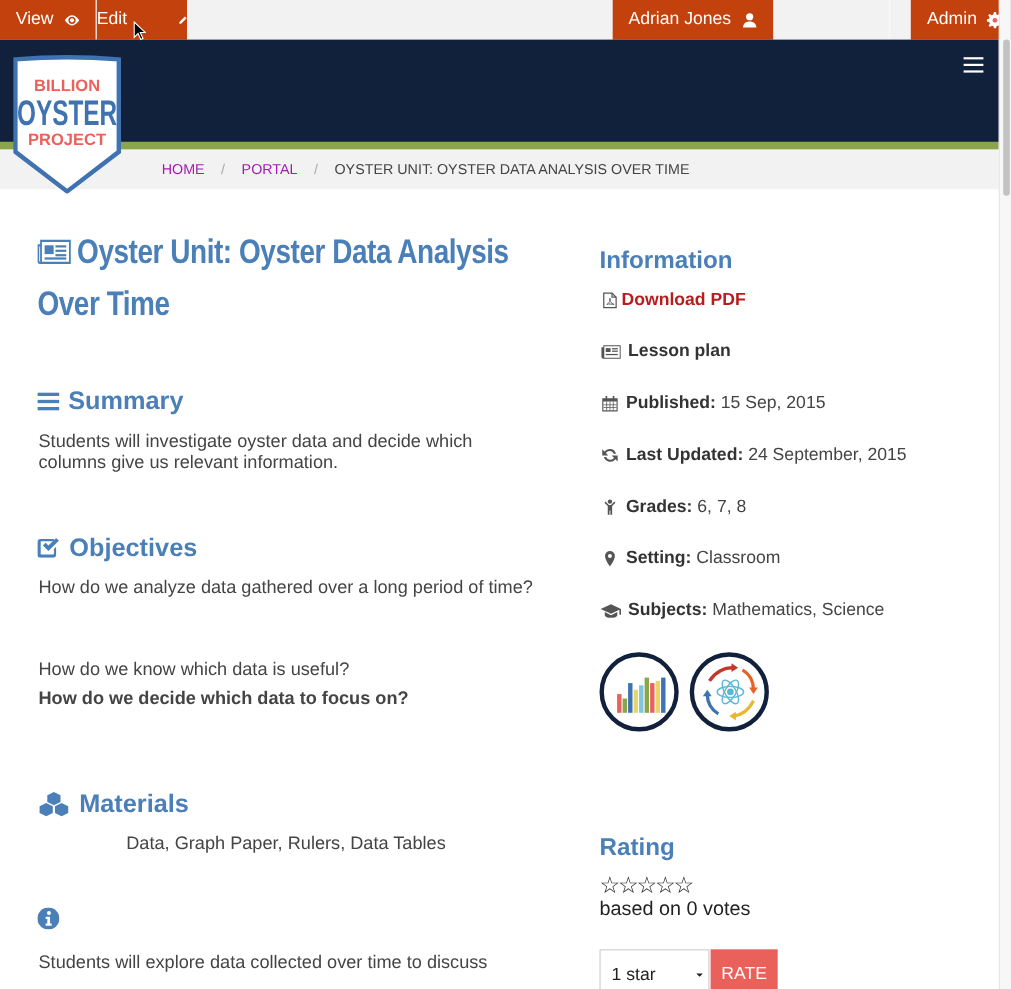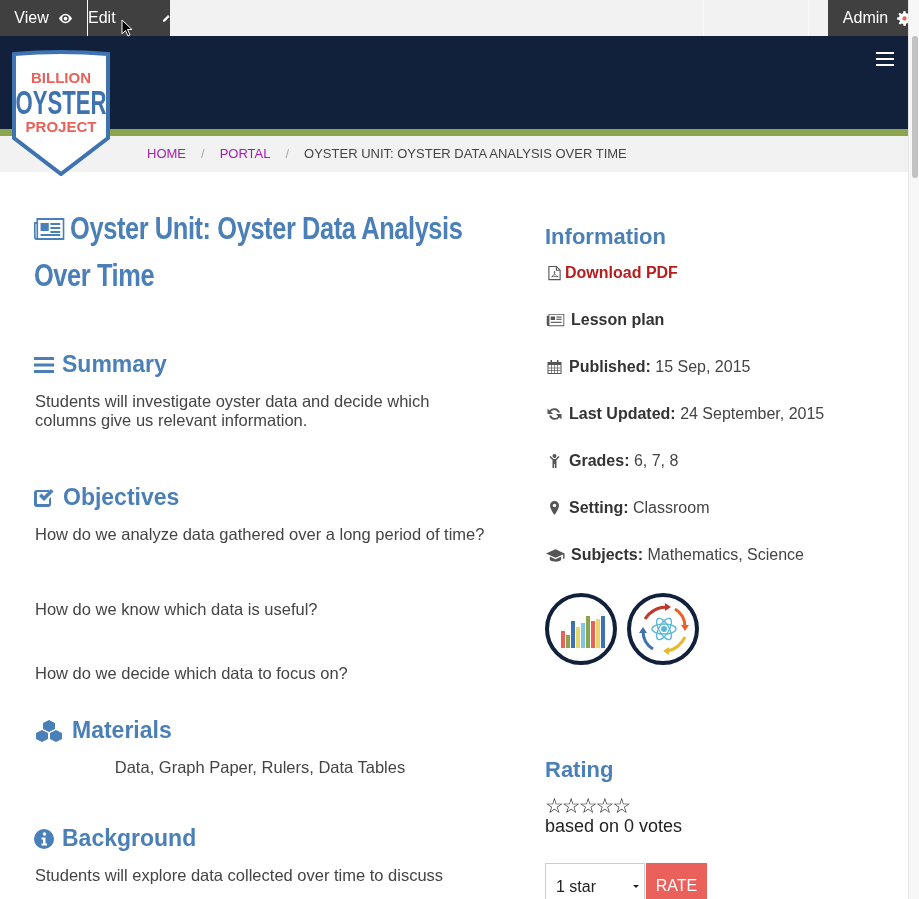--- a/index.html
+++ b/index.html
@@ -1,21 +1,21 @@
 <!DOCTYPE html>
 <html><head>
 <meta charset="utf-8">
 <style>
   * { box-sizing: border-box; margin: 0; padding: 0; }
   html, body { width: 919px; height: 899px; overflow: hidden; background: #fff; }
   body { font-family: "Liberation Sans", sans-serif; color: #444; position: relative; }
 
   
   .topbar { position: absolute; left: 0; top: 0; width: 908px; height: 36px; background: #f2f2f2; }
-  .tb-btn { position: absolute; top: 0; height: 36px; background: #404040; color: #fff; font-size: 16px;
+  .tb-btn { position: absolute; top: 0; height: 36px; background: #c2410c; color: #fff; font-size: 16px;
             display: flex; align-items: center; justify-content: center; gap: 9px; cursor: pointer; }
   .tb-btn + .tb-btn { }
   .tb-sep { position: absolute; top: 0; width: 1px; height: 36px; background: rgba(255,255,255,0.55); }
   .tb-btn svg { width: 15px; height: 15px; fill: #fff; }
 
   
   .header { position: absolute; left: 0; top: 36px; width: 908px; height: 93px; background: #12213b; }
   .greenbar { position: absolute; left: 0; top: 129px; width: 908px; height: 7px; background: #8aa54c; }
   .crumbbar { position: absolute; left: 0; top: 136px; width: 908px; height: 36px; background: #f2f2f2; }
   .hamburger { position: absolute; right: 14px; top: 16px; width: 18px; height: 14px; cursor: pointer; }
@@ -71,20 +71,27 @@
   </div>
   <div class="tb-sep" style="left:87px;"></div>
   <div class="tb-btn" style="left:88px;width:82px;gap:46px;">
     <span>Edit</span>
     <svg viewBox="0 0 16 16">
         <path d="M11.5 1.5l3 3L5 14H2v-3z"></path>
         <path d="M10 3l3 3" stroke="#e9615a" stroke-width="1"></path>
       </svg>
   </div>
 
+  <div class="tb-btn" style="left:557px;width:146px;">
+    <span>Adrian Jones</span>
+    <svg viewBox="0 0 16 16">
+        <circle cx="8" cy="4.5" r="3.5"></circle>
+        <path d="M1.5 15c0-4 3-6 6.5-6s6.5 2 6.5 6z"></path>
+      </svg>
+  </div>
   <div class="tb-sep" style="left:703px;"></div>
   <div class="tb-sep" style="left:808px;"></div>
   <div class="tb-btn" style="left:828px;width:99px;">
     <span>Admin</span>
     <svg viewBox="0 0 16 16">
         <path d="M7 0h2l.4 2.2 1.5.6L12.8 1.5l1.4 1.4-1.3 1.9.6 1.5L16 7v2l-2.2.4-.6 1.5 1.3 1.9-1.4 1.4-1.9-1.3-1.5.6L9 16H7l-.4-2.2-1.5-.6-1.9 1.3-1.4-1.4 1.3-1.9-.6-1.5L0 9V7l2.2-.4.6-1.5L1.5 3.2l1.4-1.4 1.9 1.3 1.5-.6z"></path>
         <circle cx="8" cy="8" r="2.3" fill="#e9615a"></circle>
       </svg>
   </div>
 </div>
@@ -144,39 +151,38 @@
 
 <h2 class="sec-h" style="top:484px;">
   <svg width="21" height="19" viewBox="0 0 21 19">
       <path d="M3 2h12v2H3.5a.5.5 0 0 0-.5.5v11a.5.5 0 0 0 .5.5h11a.5.5 0 0 0 .5-.5V11l2-2v7a3 3 0 0 1-3 3H3a3 3 0 0 1-3-3V5a3 3 0 0 1 3-3z"></path>
       <path d="M5 8l2.5-2.5L10 8l7-7 2.5 2.5L10 13z"></path>
     </svg>
   <span>Objectives</span>
 </h2>
 <p class="para" style="top:525px;">How do we analyze data gathered over a long period of time?</p>
 <p class="para" style="top:600px;">How do we know which data is useful?</p>
-<p class="para" style="top:664px;">How do we decide which data to focus on?</p>
+<p class="para" style="top:626px;font-weight:bold;">How do we decide which data to focus on?</p>
 
 <h2 class="sec-h" style="top:717px;justify-content:center;">
   <svg width="30" height="24" viewBox="0 0 30 24">
       <path d="M15 1l6 3v6l-6 3-6-3V4z"></path>
       <path d="M8 11l6 3v6l-6 3-6-3v-6z"></path>
       <path d="M22 11l6 3v6l-6 3-6-3v-6z"></path>
     </svg>
   <span>Materials</span>
 </h2>
 <p class="para" style="top:758px;text-align:center;">Data, Graph Paper, Rulers, Data Tables</p>
 
 <h2 class="sec-h" style="top:825px;">
   <svg width="20" height="20" viewBox="0 0 20 20">
       <circle cx="10" cy="10" r="10"></circle>
       <circle cx="10.5" cy="5" r="1.8" fill="#fff"></circle>
       <path d="M7.5 8.5h4v6h1.5v2h-5.5v-2h1.5v-4h-1.5z" fill="#fff"></path>
     </svg>
-  <span>Background</span>
 </h2>
 <p class="para" style="top:866px;">Students will explore data collected over time to discuss</p>
 
 <h3 class="side-h" style="top:224px;">Information</h3>
 
 <div class="info-row" style="top:264px;left:547px;gap:3px;">
   <svg viewBox="0 0 16 16" style="width:15px;height:16px;">
       <path d="M2 1h8l4 4v10H2z" fill="none" stroke="#555" stroke-width="1.2"></path>
       <path d="M10 1v4h4" fill="none" stroke="#555" stroke-width="1.2"></path>
       <path d="M5 12c2-1 4-4 3-6-1 2 1 5 4 6-2 0-5-1-7 0z" fill="none" stroke="#555" stroke-width="0.9"></path>

